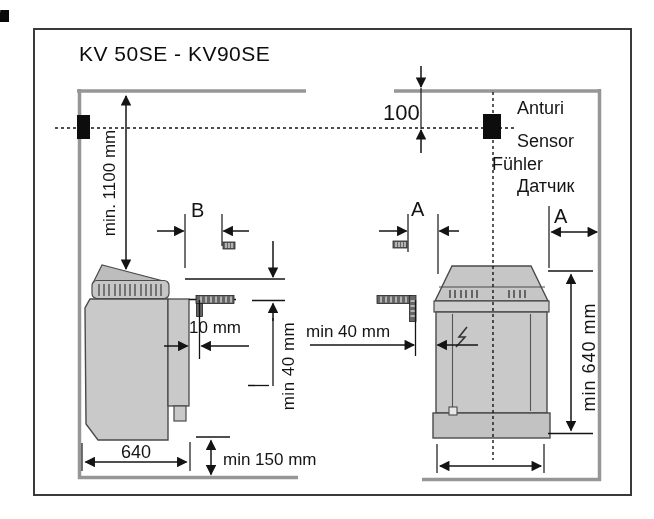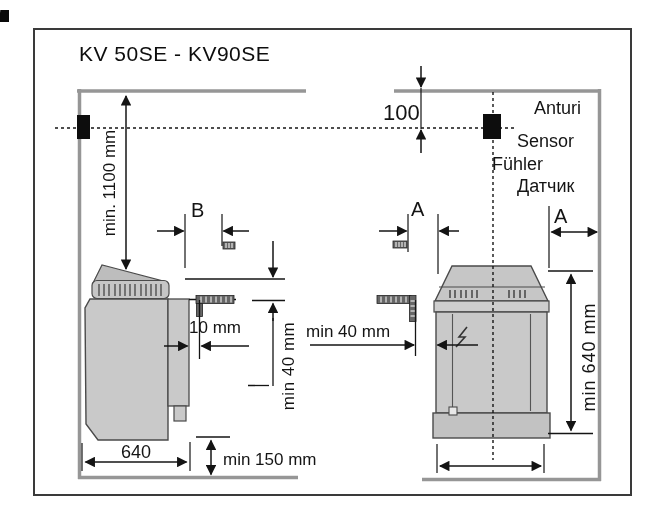--- a/index.html
+++ b/index.html
@@ -188,21 +188,21 @@
 
     <line x1="55" y1="128" x2="514" y2="128" stroke="#141414" stroke-width="1.4" stroke-dasharray="3,3"></line>
     <line x1="493" y1="92" x2="493" y2="460" stroke="#141414" stroke-width="1.4" stroke-dasharray="3,3"></line>
 
     <rect x="77" y="115" width="13" height="24" fill="#0d0d0d"></rect>
     <rect x="483" y="114" width="18" height="25" fill="#0d0d0d"></rect>
   </svg>
 
   <div class="lbl title" style="left:79px;top:42px;">KV 50SE - KV90SE</div>
 
-  <div class="lbl" style="left:517px;top:99px;font-size:18px;margin-left:17px;">Anturi</div>
+  <div class="lbl" style="left:517px;top:99px;font-size:18px;">Anturi</div>
   <div class="lbl" style="left:517px;top:132px;font-size:18px;">Sensor</div>
   <div class="lbl" style="left:492px;top:155px;font-size:18px;">Fühler</div>
   <div class="lbl" style="left:517px;top:177px;font-size:18px;">Датчик</div>
 
   <div class="lbl" style="left:383px;top:101px;font-size:22px;">100</div>
   <div class="lbl rot" style="left:25px;top:172px;width:170px;font-size:17px;">min. 1100 mm</div>
 
   <div class="lbl" style="left:191px;top:199px;font-size:20px;">B</div>
   <div class="lbl" style="left:411px;top:198px;font-size:20px;">A</div>
   <div class="lbl" style="left:554px;top:205px;font-size:20px;">A</div>

